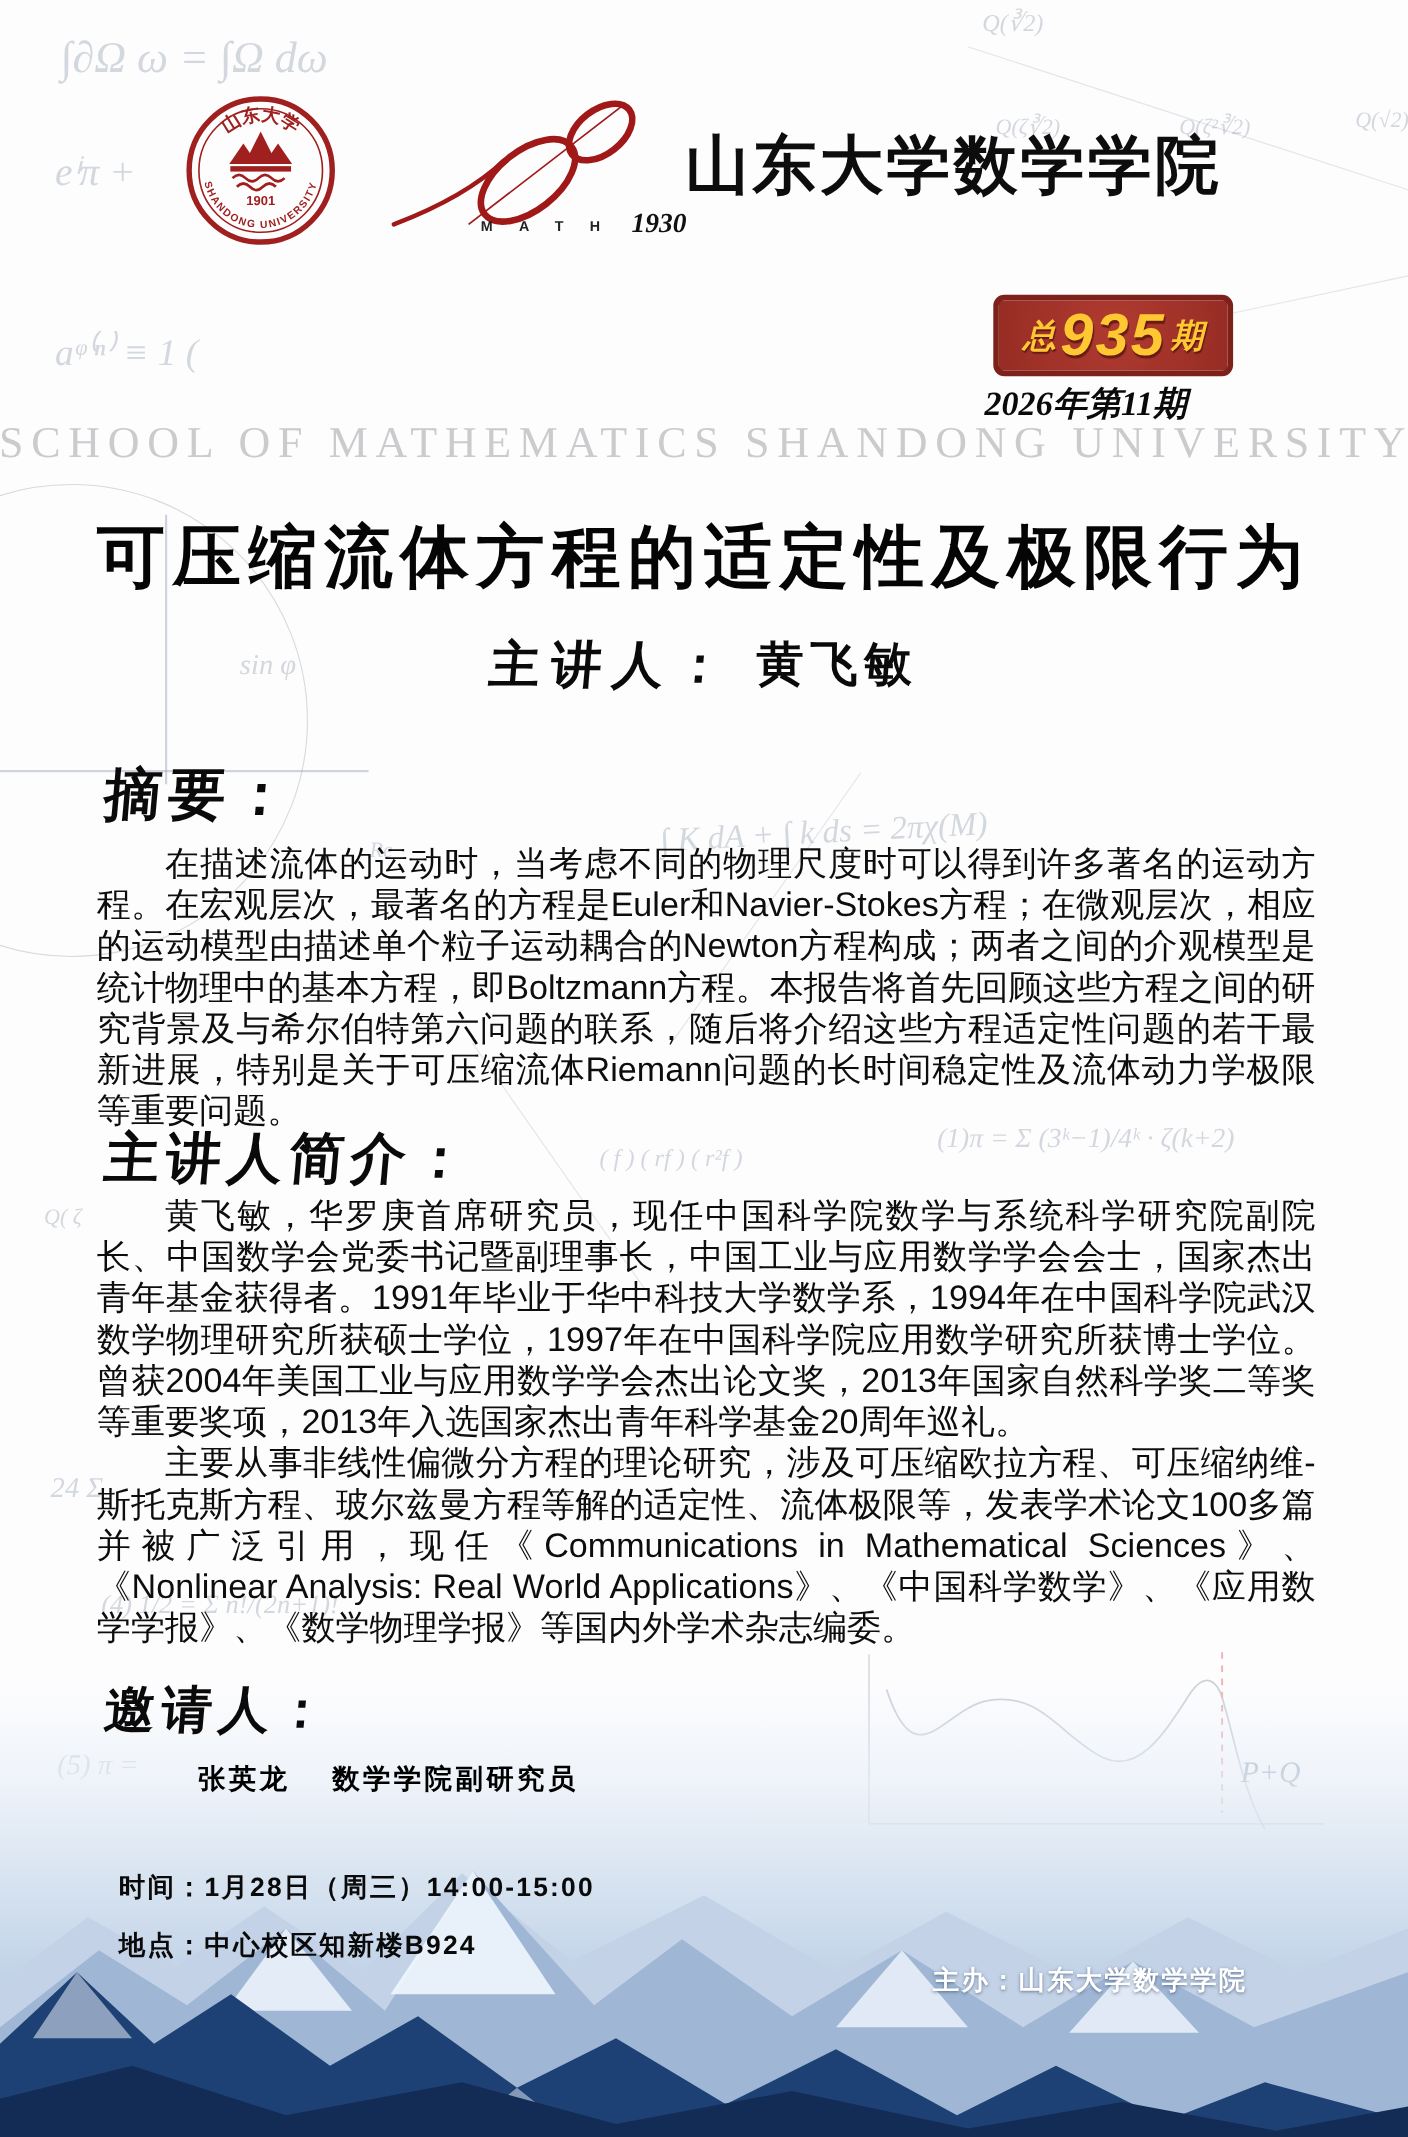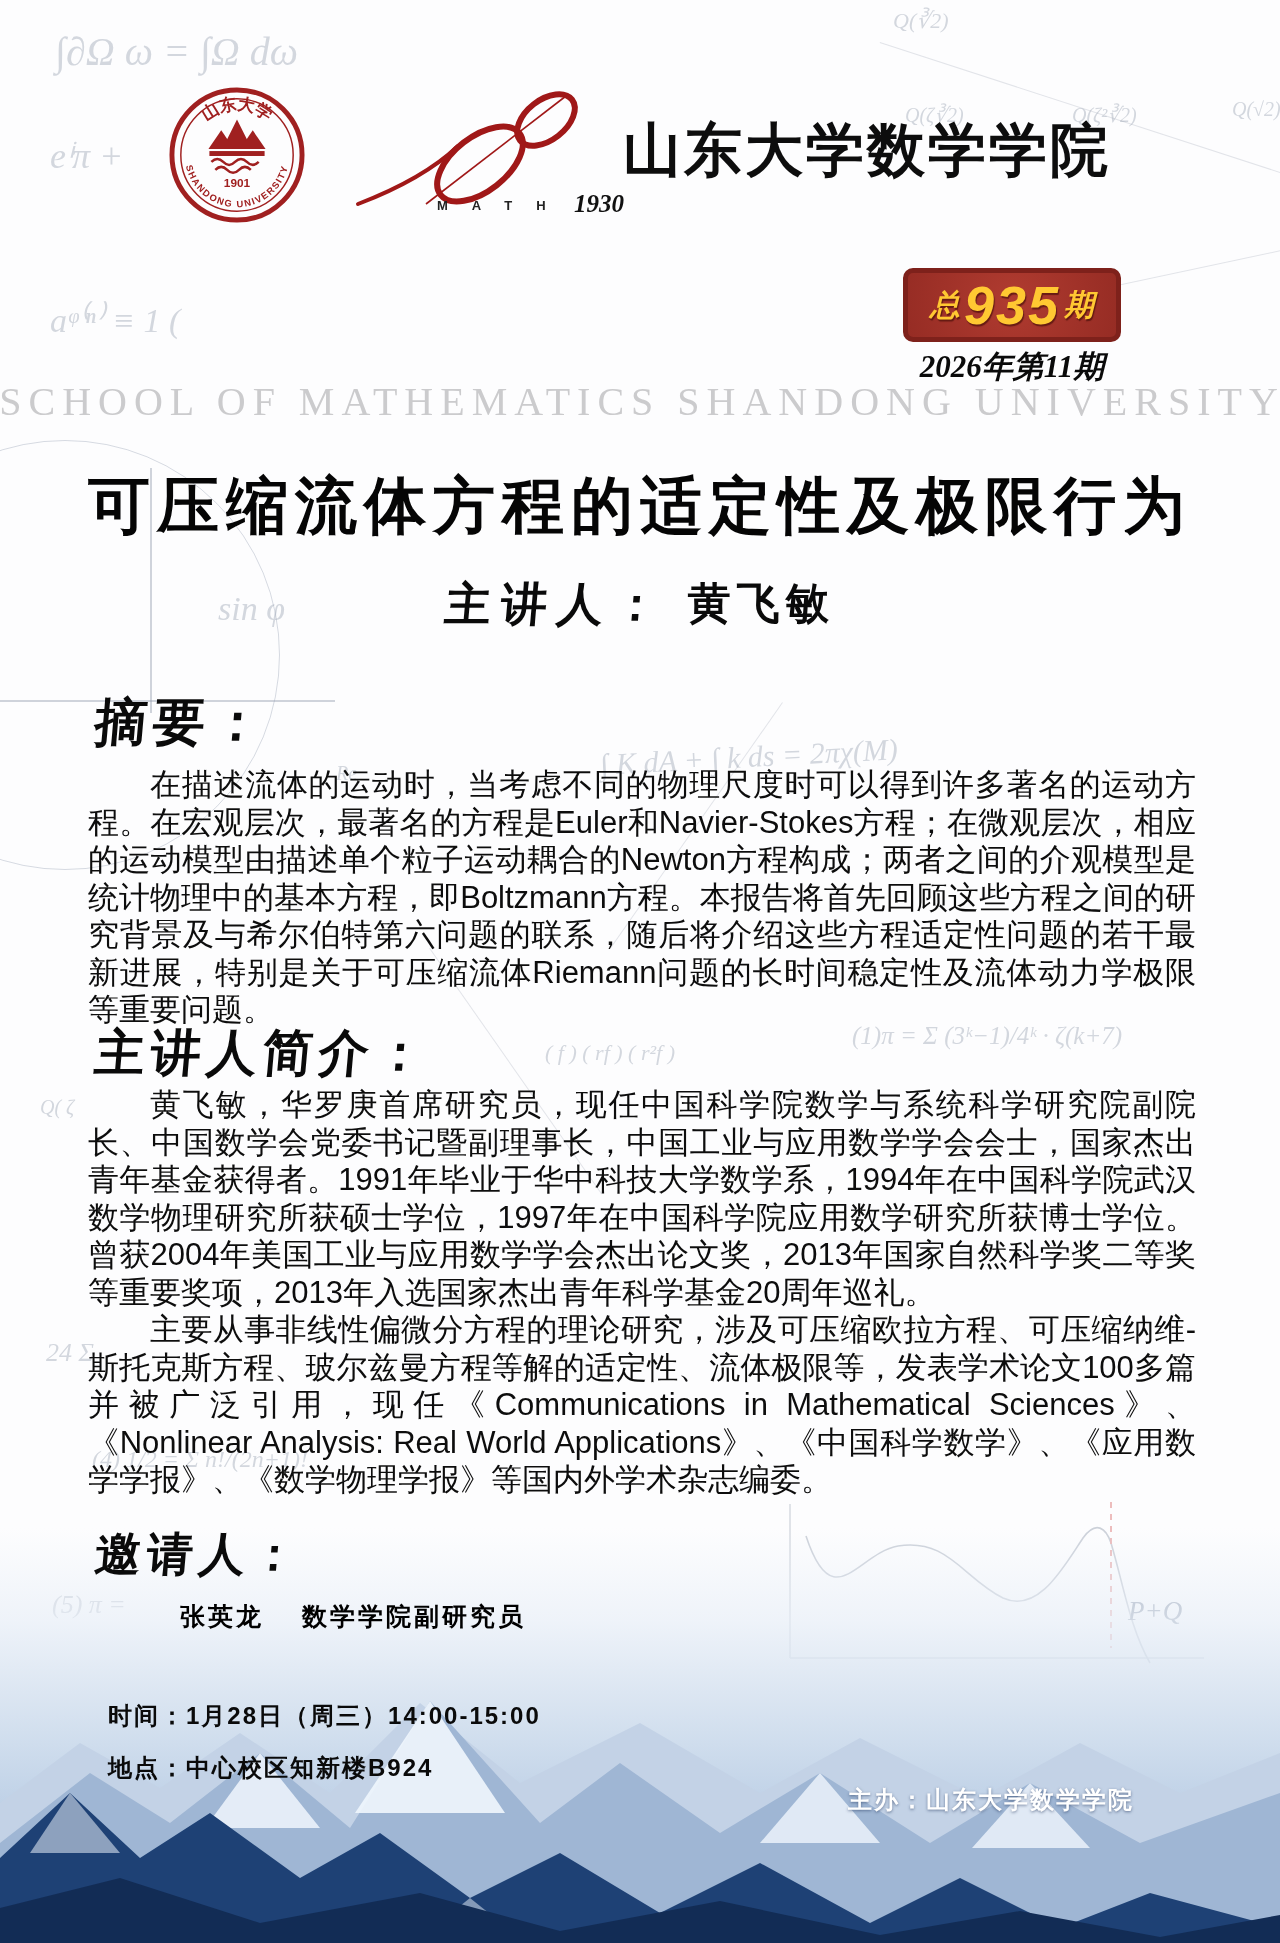--- a/index.html
+++ b/index.html
@@ -33,21 +33,21 @@
   
   .forum-title{ position:absolute; left:345px; top:246px; z-index:3; font-family:"Liberation Serif", serif;
     font-size:98px; font-weight:900; letter-spacing:38px; color:#9b1b1e; white-space:nowrap;}
   .issue-badge{ position:absolute; left:903px; top:268px; width:218px; height:74px; z-index:3;
     background:radial-gradient(circle at 50% 40%, #b03b30, #962c24);
     border:5px solid #7e211b; border-radius:10px;
     display:flex; align-items:center; justify-content:center; gap:4px;
     color:#ffc832; font-style:italic; font-weight:900; text-shadow:1px 2px 1px rgba(60,10,5,.6);}
   .issue-badge .b-small{ font-size:30px; }
   .issue-badge .b-num{ font-size:54px; letter-spacing:2px; }
-  .issue-line{ position:absolute; left:895px; top:346px; width:234px; z-index:3; text-align:center;
+  .issue-line{ position:absolute; left:895px; top:346px; width:234px; z-index:3; 
     font-family:"Liberation Serif", serif; font-style:italic; font-weight:900; font-size:31px; color:#0a0a0a;}
   
   .watermark{ position:absolute; left:-18px; top:378px; width:1320px; z-index:1; white-space:nowrap;
     font-family:"Liberation Serif", serif; font-size:40px; letter-spacing:7px; color:#cbcbcd; text-align:center;}
   
   .lecture-title{ position:absolute; left:50px; top:464px; width:1180px; z-index:3; text-align:center;
     font-size:62px; font-weight:900; letter-spacing:7px; color:#050505; white-space:nowrap;}
   .speaker-line{ position:absolute; left:0; top:574px; width:1280px; z-index:3; text-align:center; white-space:nowrap;}
   .speaker-label{ display:inline-block; font-size:46px; font-weight:900; transform:skewX(-5deg);
     letter-spacing:10px; color:#0a0a0a;}
@@ -84,25 +84,25 @@
 <div class="poster">
 
   <div id="bg-formulas">
       <span class="bg-formula" style="left: 55px; top: 28px; font-size: 40px;">∫∂Ω ω = ∫Ω dω</span>
       <span class="bg-formula" style="left: 50px; top: 130px; font-size: 36px;">eⁱπ +</span>
       <span class="bg-formula" style="left: 50px; top: 276px; font-size: 34px; margin-top: 20px;">aᵠ⁽ⁿ⁾ ≡ 1 (</span>
       <span class="bg-formula" style="left: 893px; top: 8px; font-size: 22px;">Q(∛2)</span>
       <span class="bg-formula" style="left: 905px; top: 103px; font-size: 20px;">Q(ζ∛2)</span>
       <span class="bg-formula" style="left: 1072px; top: 103px; font-size: 20px;">Q(ζ²∛2)</span>
       <span class="bg-formula" style="left: 1232px; top: 98px; font-size: 20px;">Q(√2)</span>
-      <span class="bg-formula" style="left: 218px; top: 590px; font-size: 34px;">sin φ</span>
+      <span class="bg-formula" style="left: 218px; top: 590px; font-size: 26px;">sin φ</span>
       <span class="bg-formula" style="left: 336px; top: 762px; font-size: 20px;">Re</span>
       <span class="bg-formula" style="left: 600px; top: 740px; font-size: 30px; transform: rotate(-3deg);">∫ K dA + ∫ k ds = 2πχ(M)</span>
       <span class="bg-formula" style="left: 545px; top: 1040px; font-size: 22px;">( f )    ( rf )    ( r²f )</span>
-      <span class="bg-formula" style="left: 852px; top: 1022px; font-size: 25px;">(1)π = Σ (3ᵏ−1)/4ᵏ · ζ(k+7)</span>
+      <span class="bg-formula" style="left: 852px; top: 1022px; font-size: 25px;">(1)π = Σ (3ᵏ−1)/4ᵏ · ζ(k+2)</span>
       <span class="bg-formula" style="left: 40px; top: 1096px; font-size: 20px;">Q( ζ</span>
       <span class="bg-formula" style="left: 46px; top: 1338px; font-size: 26px;">24 Σ</span>
       <span class="bg-formula" style="left: 92px; top: 1446px; font-size: 24px;">(4) 1/2 = Σ n!/(2n+1)!</span>
       <span class="bg-formula" style="left: 52px; top: 1590px; font-size: 26px;">(5) π =</span>
     </div>
   <div class="bg-line" style="left:880px;top:42px;width:460px;transform:rotate(18deg);"></div>
   <div class="bg-line" style="left:905px;top:330px;width:480px;transform:rotate(-12deg);"></div>
   <div class="bg-line" style="left:430px;top:948px;width:300px;transform:rotate(55deg);"></div>
   <div class="bg-line" style="left:610px;top:948px;width:300px;transform:rotate(-55deg);"></div>
   <div class="bg-circle" style="left:-150px;top:440px;width:430px;height:430px;"></div>

